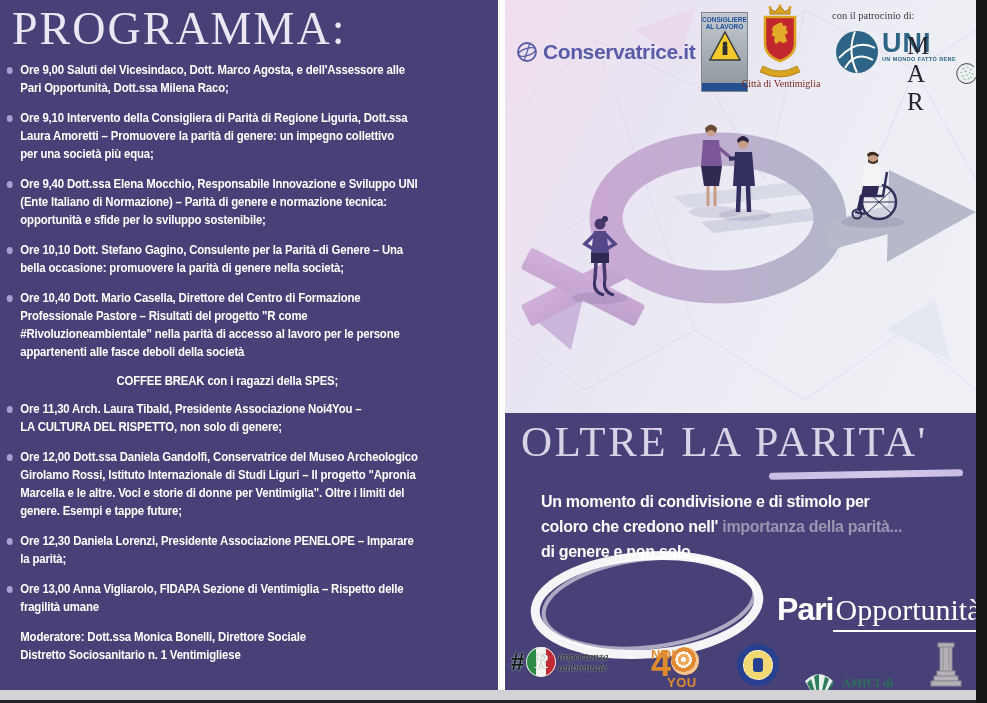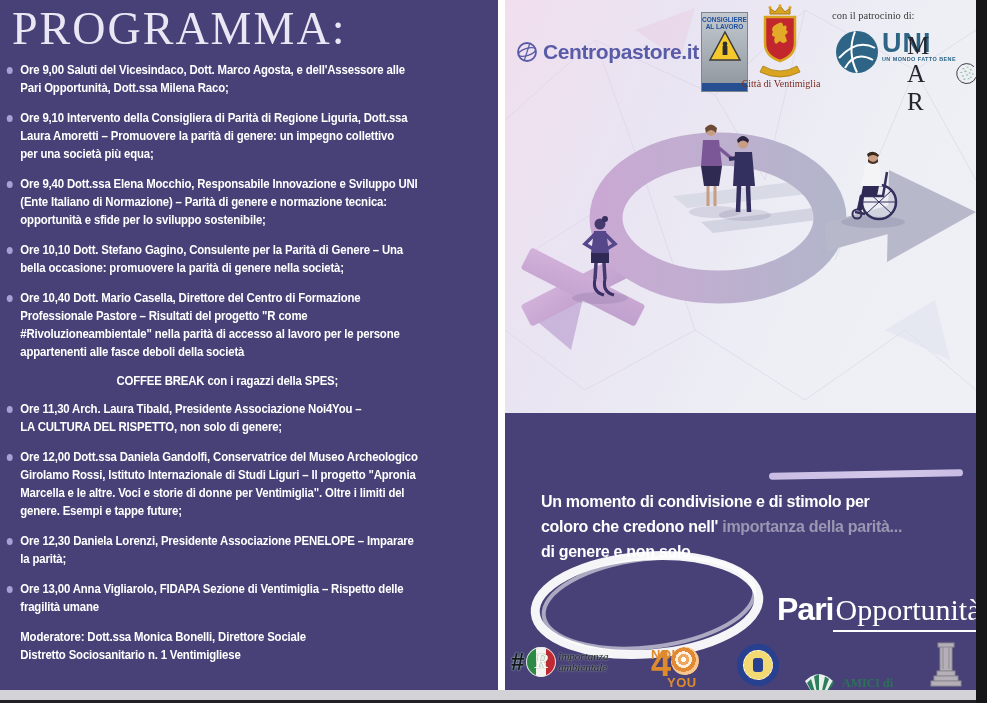--- a/index.html
+++ b/index.html
@@ -136,21 +136,21 @@
         <polygon points="130,30 190,8 175,60" fill="#e8cde4" opacity="0.5"></polygon>
         <polygon points="380,330 430,300 445,360" fill="#dfe2ec" opacity="0.6"></polygon>
       </svg>
 
       <div class="cp">
         <svg width="24" height="24" viewBox="0 0 24 24">
           <circle cx="12" cy="12" r="9" fill="none" stroke="#585ca8" stroke-width="1.8"></circle>
           <ellipse cx="12" cy="12" rx="9" ry="3.6" fill="none" stroke="#585ca8" stroke-width="1.4" transform="rotate(-18 12 12)"></ellipse>
           <line x1="12" y1="3" x2="12" y2="21" stroke="#585ca8" stroke-width="1.2" transform="rotate(18 12 12)"></line>
         </svg>
-        <span class="cp-label">Centropastore.it</span>
+        <span class="cp-label">Conservatrice.it</span>
       </div>
 
       <div class="poster">
         <div class="ptxt">CONSIGLIERE
 AL LAVORO</div>
         <svg width="34" height="32" viewBox="0 0 34 32">
           <polygon points="17,2 32,30 2,30" fill="#f5c92b" stroke="#3a3a3a" stroke-width="1.5"></polygon>
           <circle cx="17" cy="14" r="2.4" fill="#2d2d2d"></circle>
           <rect x="14.6" y="16" width="4.8" height="9" fill="#2d2d2d"></rect>
         </svg>
@@ -281,20 +281,21 @@
           <path d="M362,59 q6,-5 12,1 l-1,2 q-5,-4 -10,0 Z" fill="#3a2a1c"></path>
           <polygon points="360,69 374,69 377,91 358,91" fill="#f4f4f6"></polygon>
           <line x1="362" y1="75" x2="357" y2="91" stroke="#f4f4f6" stroke-width="3"></line>
           <polygon points="358,91 374,91 372,101 356,101" fill="#2e2a55"></polygon>
           <line x1="357" y1="101" x2="355" y2="115" stroke="#2e2a55" stroke-width="4"></line>
         </g>
       </svg>
     </div>
 
     <div class="event">
+      <div class="event-title">OLTRE LA PARITA'</div>
       <div class="brush-underline"></div>
       <div class="event-desc"><span>Un momento di condivisione e di stimolo per
 coloro che credono nell' </span><span class="dim">importanza della parità...</span><span>
 di genere e non solo</span></div>
 
       <div class="venue">
         <svg width="244" height="118" viewBox="0 0 244 118">
           <ellipse cx="120" cy="58" rx="112" ry="49" fill="none" stroke="#fff" stroke-width="9" opacity="0.95" transform="rotate(-4 120 58)"></ellipse>
           <ellipse cx="122" cy="56" rx="106" ry="44" fill="none" stroke="#fff" stroke-width="4" opacity="0.55" transform="rotate(-7 122 56)"></ellipse>
         </svg>

